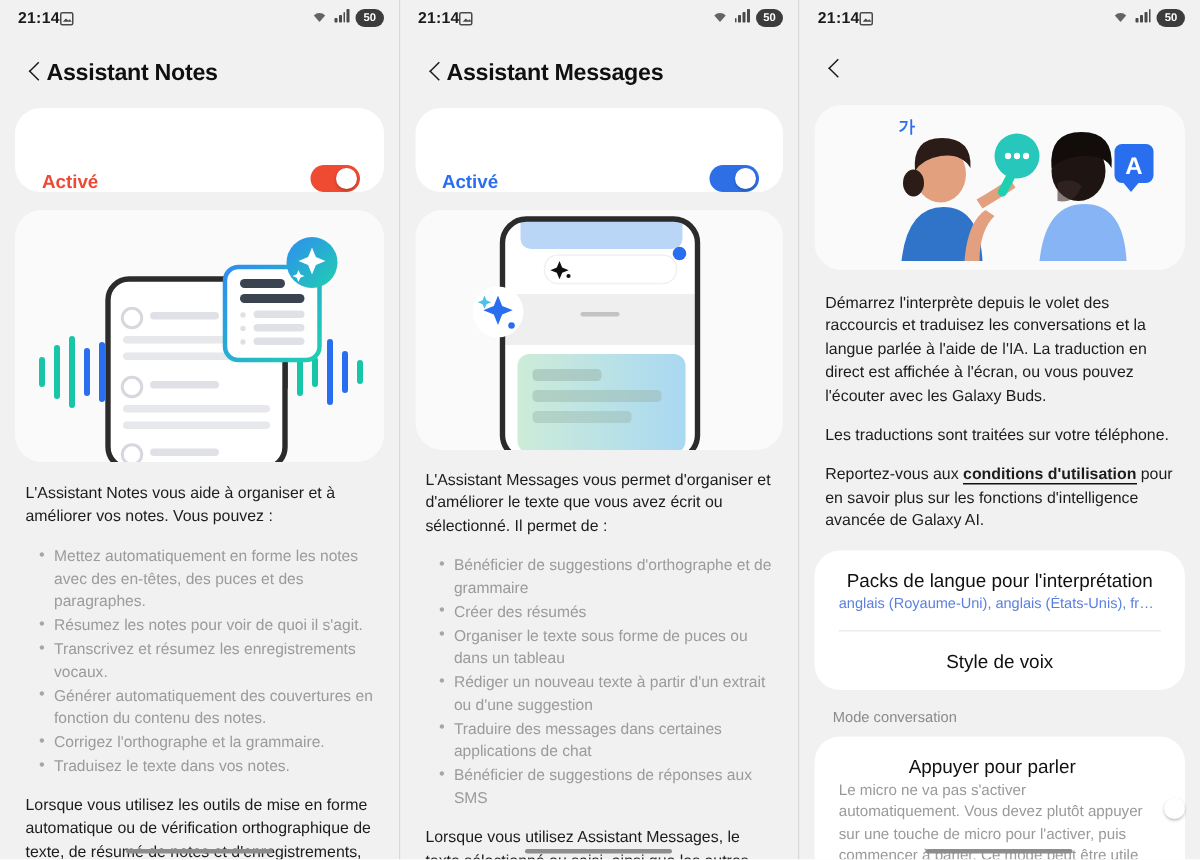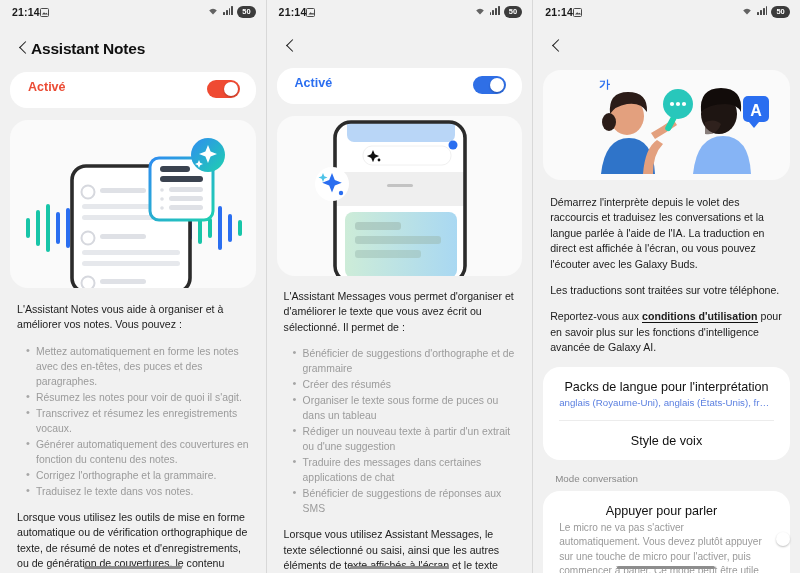--- a/index.html
+++ b/index.html
@@ -72,21 +72,21 @@
   .page-title {
     font-size: 15.5px; font-weight: 700; color: #101010; letter-spacing: -.2px;
   }
 
   
   .card {
     background: #fff; border-radius: 17px;
     margin: 0 10px; 
   }
   .switch-card {
-    height: 36px; display:flex; align-items:flex-start; justify-content:space-between;
+    height: 56px; display:flex; align-items:flex-end; justify-content:space-between;
     padding: 8px 16px 0 18px;
   }
   .switch-label { font-size: 12.5px; font-weight: 600; }
   .switch-label.red { color: #eb4b34; }
   .switch-label.blue { color: #2a6ef0; }
   .toggle {
     width: 33px; height: 18px; border-radius: 9px; position: relative; flex:0 0 auto;
   }
   .toggle .knob {
     position:absolute; top:2px; width:14px; height:14px; border-radius:50%;
@@ -279,20 +279,21 @@
             <i></i>
             <i></i>
             <i></i>
           </span>
         <span class="batt">50</span>
       </div>
     </div>
 
     <div class="titlebar">
       <span class="back-chev"></span>
+      <span class="page-title">Assistant Messages</span>
     </div>
 
     <div class="card switch-card">
       <span class="switch-label blue">Activé</span>
       <span class="toggle on-blue">
           <span class="knob"></span>
         </span>
     </div>
 
     <div class="illus-card illus-2">

